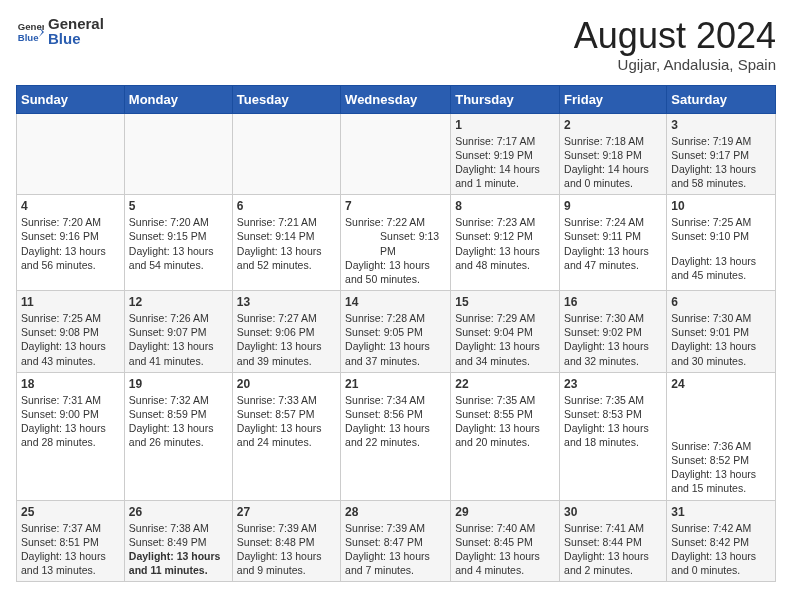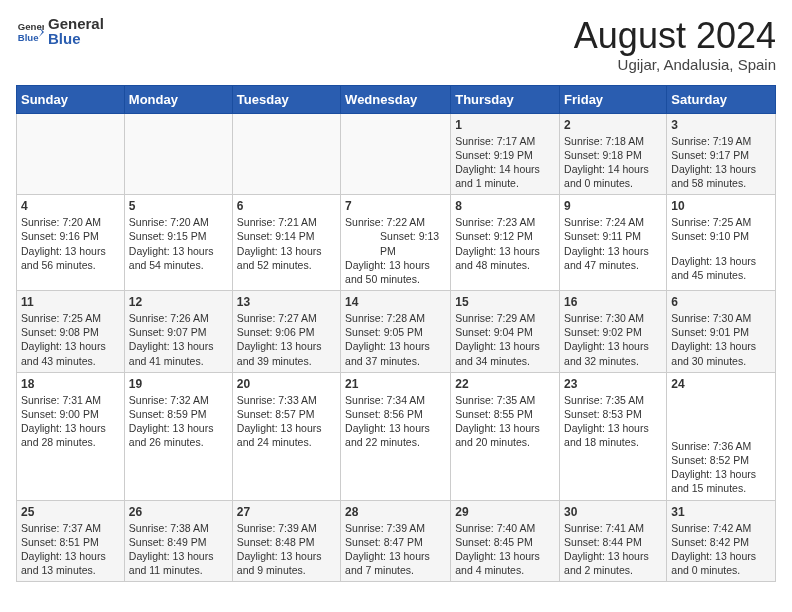--- a/index.html
+++ b/index.html
@@ -273,21 +273,21 @@
         <td>
           <span class="day-num">25</span>
           <div style="line-height: 1.35;">Sunrise: 7:37 AM</div>
           <div style="line-height: 1.35;">Sunset: 8:51 PM</div>
           <div style="line-height: 1.35;">Daylight: 13 hours and 13 minutes.</div>
         </td>
         <td>
           <span class="day-num">26</span>
           <div style="line-height: 1.35;">Sunrise: 7:38 AM</div>
           <div style="line-height: 1.35;">Sunset: 8:49 PM</div>
-          <div style="line-height: 1.35;">Daylight: 13 hours and 11 minutes.</div>
+          <div style="line-height: 1.35; font-weight: bold;">Daylight: 13 hours and 11 minutes.</div>
         </td>
         <td>
           <span class="day-num">27</span>
           <div style="line-height: 1.35;">Sunrise: 7:39 AM</div>
           <div style="line-height: 1.35;">Sunset: 8:48 PM</div>
           <div style="line-height: 1.35;">Daylight: 13 hours and 9 minutes.</div>
         </td>
         <td>
           <span class="day-num">28</span>
           <div style="line-height: 1.35;">Sunrise: 7:39 AM</div>

